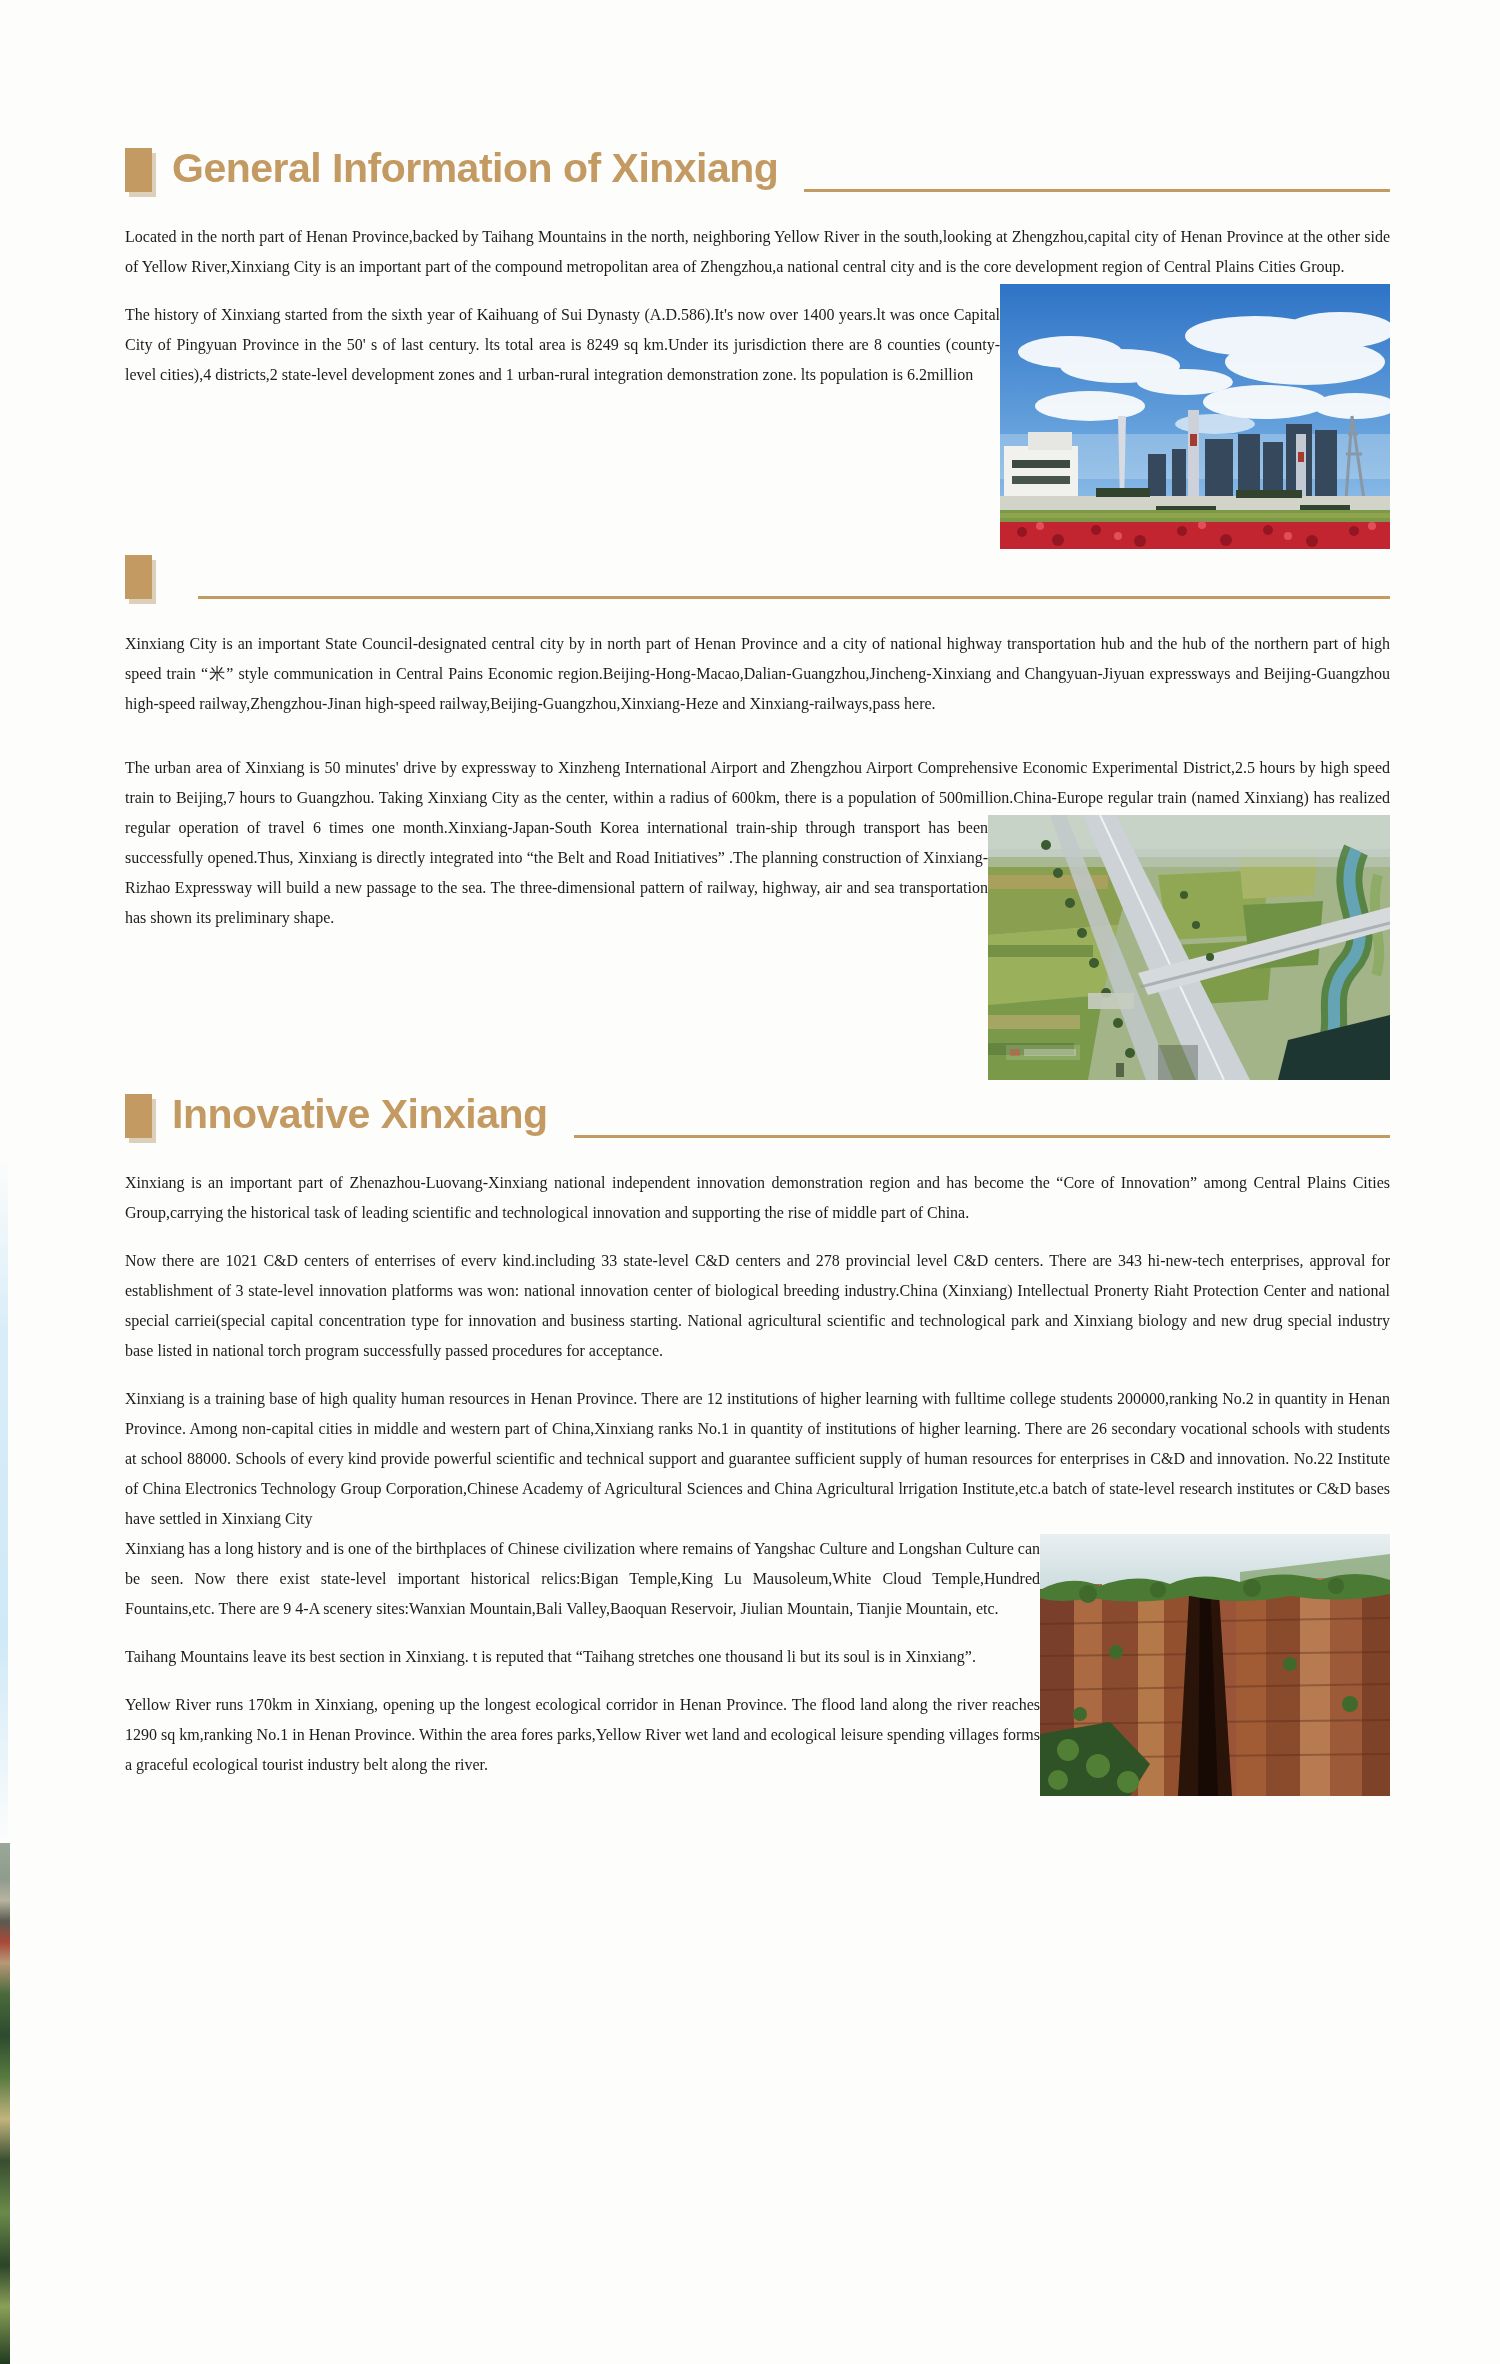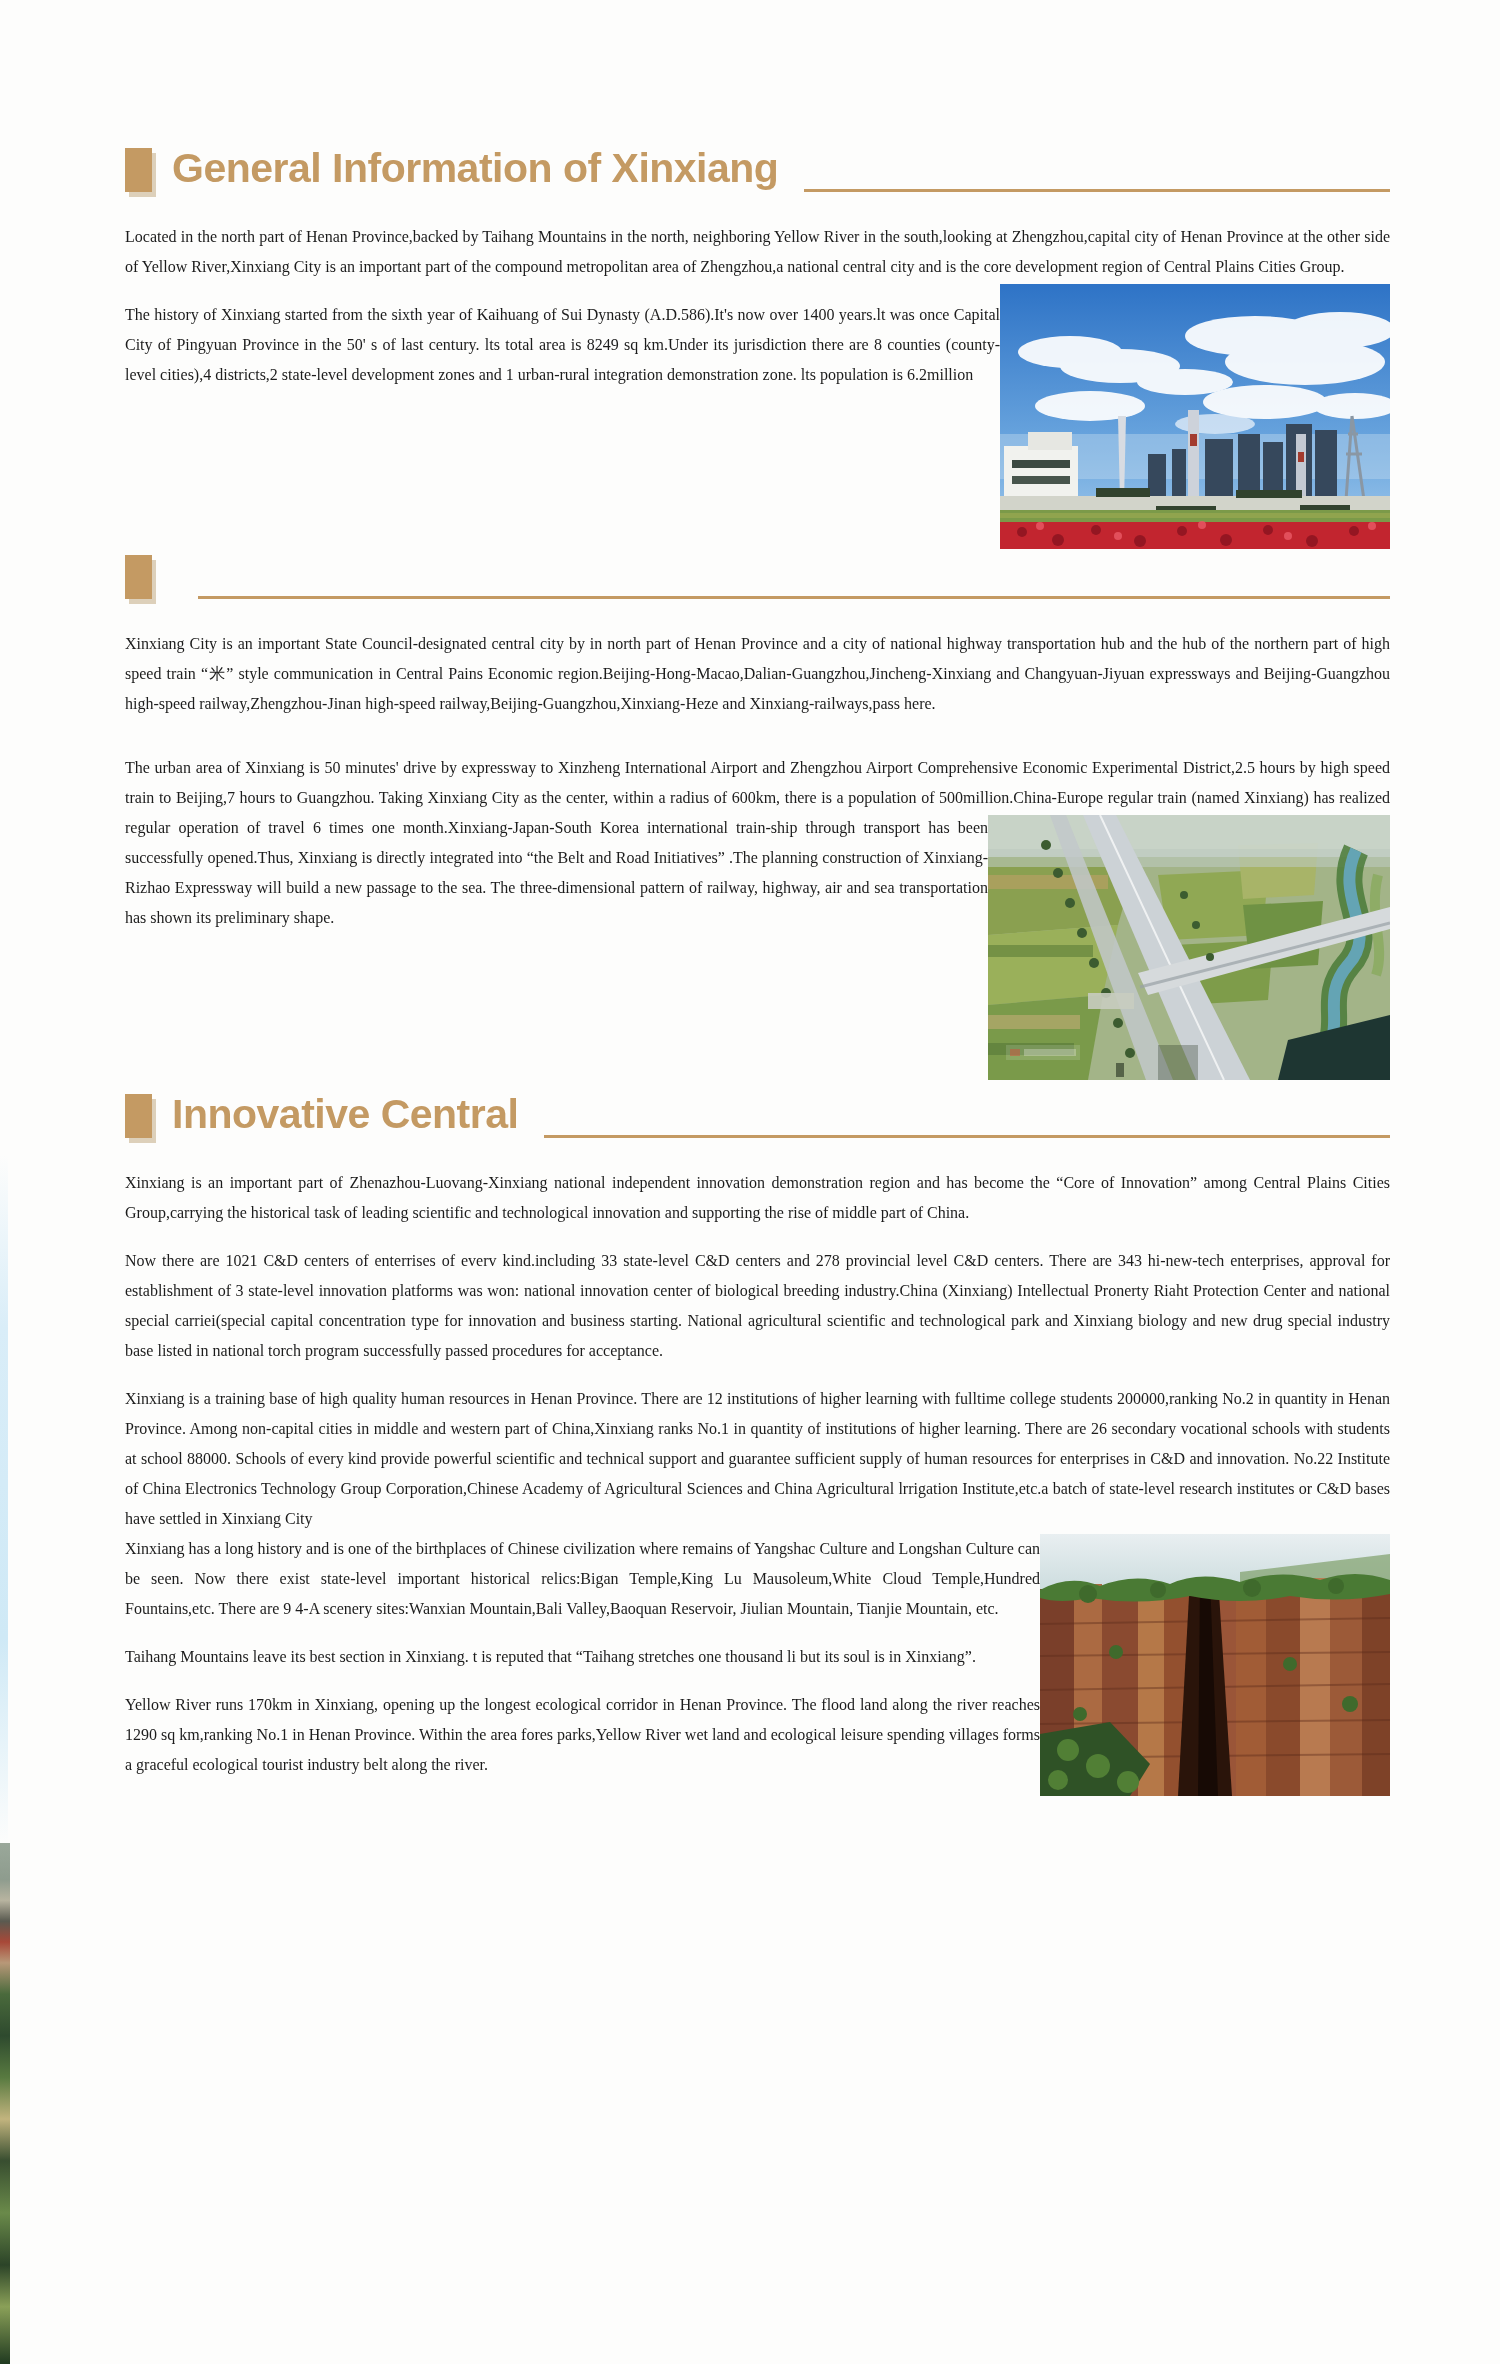--- a/index.html
+++ b/index.html
@@ -236,21 +236,21 @@
           <rect x="18" y="230" width="74" height="15" fill="#ffffff" opacity="0.14"></rect>
           <rect x="22" y="234" width="10" height="7" fill="#d0503c" opacity="0.5"></rect>
           <rect x="36" y="234" width="52" height="7" fill="#e8e8e0" opacity="0.35"></rect>
         </svg>
       </figure>
       <p>The urban area of Xinxiang is 50 minutes' drive by expressway to Xinzheng International Airport and Zhengzhou Airport Comprehensive Economic Experimental District,2.5 hours by high speed train to Beijing,7 hours to Guangzhou. Taking Xinxiang City as the center, within a radius of 600km, there is a population of 500million.China-Europe regular train (named Xinxiang) has realized regular operation of travel 6 times one month.Xinxiang-Japan-South Korea international train-ship through transport has been successfully opened.Thus, Xinxiang is directly integrated into “the Belt and Road Initiatives” .The planning construction of Xinxiang-Rizhao Expressway will build a new passage to the sea. The three-dimensional pattern of railway, highway, air and sea transportation has shown its preliminary shape.</p>
     </div>
 
     <div class="sec-header mt-a">
       <span class="bullet"></span>
-      <h2 class="sec-title">Innovative Central</h2>
+      <h2 class="sec-title">Innovative Xinxiang</h2>
       <span class="rule"></span>
     </div>
 
     <div class="sec-body">
       <p>Xinxiang is an important part of Zhenazhou-Luovang-Xinxiang national independent innovation demonstration region and has become the “Core of Innovation” among Central Plains Cities Group,carrying the historical task of leading scientific and technological innovation and supporting the rise of middle part of China.</p>
       <p>Now there are 1021 C&amp;D centers of enterrises of everv kind.including 33 state-level C&amp;D centers and 278 provincial level C&amp;D centers. There are 343 hi-new-tech enterprises, approval for establishment of 3 state-level innovation platforms was won: national innovation center of biological breeding industry.China (Xinxiang) Intellectual Pronerty Riaht Protection Center and national special carriei(special capital concentration type for innovation and business starting. National agricultural scientific and technological park and Xinxiang biology and new drug special industry base listed in national torch program successfully passed procedures for acceptance.</p>
       <p>Xinxiang is a training base of high quality human resources in Henan Province. There are 12 institutions of higher learning with fulltime college students 200000,ranking No.2 in quantity in Henan Province. Among non-capital cities in middle and western part of China,Xinxiang ranks No.1 in quantity of institutions of higher learning. There are 26 secondary vocational schools with students at school 88000. Schools of every kind provide powerful scientific and technical support and guarantee sufficient supply of human resources for enterprises in C&amp;D and innovation. No.22 Institute of China Electronics Technology Group Corporation,Chinese Academy of Agricultural Sciences and China Agricultural lrrigation Institute,etc.a batch of state-level research institutes or C&amp;D bases have settled in Xinxiang City</p>
     </div>
 
 

